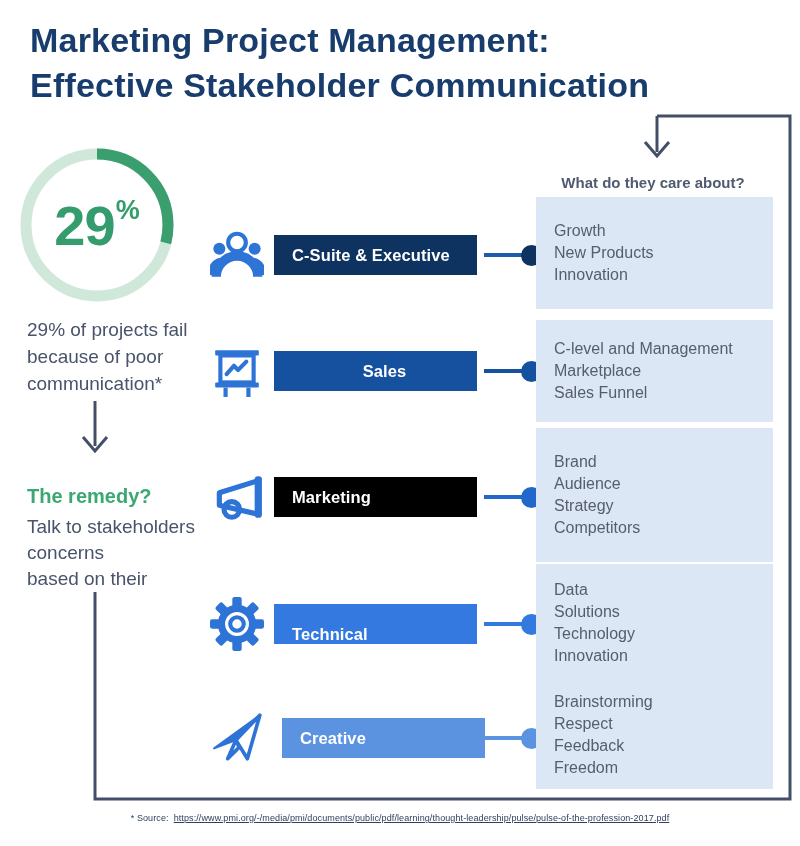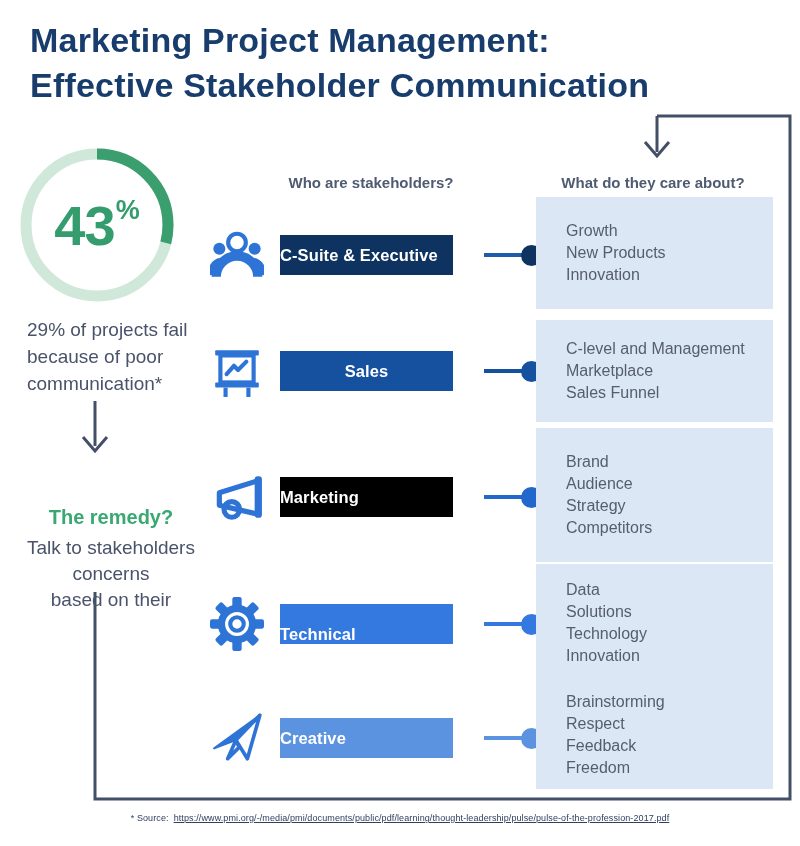--- a/index.html
+++ b/index.html
@@ -21,40 +21,40 @@
     position:absolute; left:14px; top:142px; width:166px; height:166px;
     display:flex; align-items:center; justify-content:center;
   }
   .pct-num { font-size:56px; font-weight:bold; color:#349c6d; letter-spacing:-1px; }
   .pct-sign { font-size:27px; font-weight:bold; color:#349c6d; position:relative; top:-15px; margin-left:1px; }
 
   .stat-caption {
     position:absolute; left:27px; top:316px;
     font-size:19px; line-height:27px; color:#49536a;
   }
-  .remedy { position:absolute; left:27px; top:504px; font-size:19px; line-height:26px; color:#49536a;text-align:center; }
+  .remedy { position:absolute; left:27px; top:483px; font-size:19px; line-height:26px; color:#49536a; }
   .remedy-heading { font-size:20px; font-weight:bold; color:#3aa873; margin-bottom:5px; }
 
   .col-header { position:absolute; top:174px; font-size:15px; font-weight:bold; color:#4e5b70; text-align:center; }
   .col-header.who  { left:276px; width:190px; }
   .col-header.what { left:548px; width:210px; }
 
   .row-icon  { position:absolute; left:210px; width:54px; height:54px; }
   .row-icon svg { width:54px; height:54px; display:block; }
   .row-label {
-    position:absolute; left:280px; width:173px; height:40px;
-    display:flex; align-items:center; box-sizing:border-box; 
+    position:absolute; left:274px; width:203px; height:40px;
+    display:flex; align-items:center; box-sizing:border-box; padding-left:18px;
     color:#ffffff; font-weight:bold; font-size:16.5px; letter-spacing:0.1px;
   }
   .row-line { position:absolute; left:484px; width:40px; height:4px; }
   .row-dot  { position:absolute; left:521px; width:21px; height:21px; border-radius:50%; }
   .care-box {
     position:absolute; left:536px; width:237px; background:#dce7f5;
     display:flex; flex-direction:column; justify-content:center;
-    box-sizing:border-box; padding-left:30px;
+    box-sizing:border-box; padding-left:18px;
     color:#565e6b; font-size:16px;
   }
   .care-box .care-item { line-height:22px; }
 
   .footer {
     position:absolute; left:0; top:813px; width:800px; text-align:center;
     font-size:9px; color:#31405f; letter-spacing:0.1px;
   }
   .footer .url { text-decoration:underline; color:#31405f; margin-left:5px; }
 </style>
@@ -77,38 +77,37 @@
 
     <path d="M95 401 V446" fill="none" stroke="#434f66" stroke-width="3"></path>
     <polyline points="83,437 95,451 107,437" fill="none" stroke="#434f66" stroke-width="3"></polyline>
   </svg>
 
   <svg class="donut-wrap" viewBox="0 0 166 166">
     <circle id="donut-track" cx="83" cy="83" r="71" fill="none" stroke="#cfe8da" stroke-width="11"></circle>
     <circle id="donut-arc" cx="83" cy="83" r="71" fill="none" stroke="#3a9e6f" stroke-width="11" transform="rotate(-90 83 83)" stroke-dasharray="129.37078547482767 316.73537133492295"></circle>
   </svg>
   <div class="donut-center">
-    <span class="pct-num">43</span>
+    <span class="pct-num">29</span>
     <span class="pct-sign">%</span>
   </div>
 
   <div class="stat-caption">
     <div>29% of projects fail</div>
     <div>because of poor</div>
     <div>communication*</div>
   </div>
 
   <div class="remedy">
     <div class="remedy-heading">The remedy?</div>
     <div>Talk to stakeholders</div>
     <div>concerns</div>
     <div>based on their</div>
   </div>
 
-  <div class="col-header who">Who are stakeholders?</div>
   <div class="col-header what">What do they care about?</div>
 
   <div id="rows">
       <div class="row-icon" style="top: 228px;">
         <svg viewBox="0 0 52 52">
           <circle cx="26" cy="14" r="8.5" fill="none" stroke="#2e74d6" stroke-width="4"></circle>
           <circle cx="9" cy="20" r="5.8" fill="#2e74d6"></circle>
           <circle cx="43" cy="20" r="5.8" fill="#2e74d6"></circle>
           <path d="M2 45 a11 11 0 0 1 8 -13" fill="none" stroke="#2e74d6" stroke-width="7"></path>
           <path d="M50 45 a11 11 0 0 0 -8 -13" fill="none" stroke="#2e74d6" stroke-width="7"></path>
@@ -190,21 +189,21 @@
         <div class="care-item">Technology</div>
         <div class="care-item">Innovation</div>
       </div>
       <div class="row-icon" style="top: 711px;">
         <svg viewBox="0 0 52 52">
           <path d="M48 4 L4 36 L25 28 Z" fill="#2e74d6" stroke="#2e74d6" stroke-width="2" stroke-linejoin="round"></path>
           <path d="M48 4 L25 28 L36 46 Z" fill="#ffffff" stroke="#2e74d6" stroke-width="3.5" stroke-linejoin="round"></path>
           <path d="M25 28 L17 46 L28 35 Z" fill="#ffffff" stroke="#2e74d6" stroke-width="3.5" stroke-linejoin="round"></path>
         </svg>
       </div>
-      <div class="row-label" style="top: 718px; background: rgb(91, 147, 224);">
+      <div class="row-label" style="top: 718px; background: rgb(91, 147, 224); margin-left: 8px;">
         <span>Creative</span>
       </div>
       <div class="row-line" style="top: 736px; background: rgb(91, 147, 224);"></div>
       <div class="row-dot" style="top: 727.5px; background: rgb(91, 147, 224);"></div>
       <div class="care-box" style="top: 681px; height: 108px;">
         <div class="care-item">Brainstorming</div>
         <div class="care-item">Respect</div>
         <div class="care-item">Feedback</div>
         <div class="care-item">Freedom</div>
       </div>

